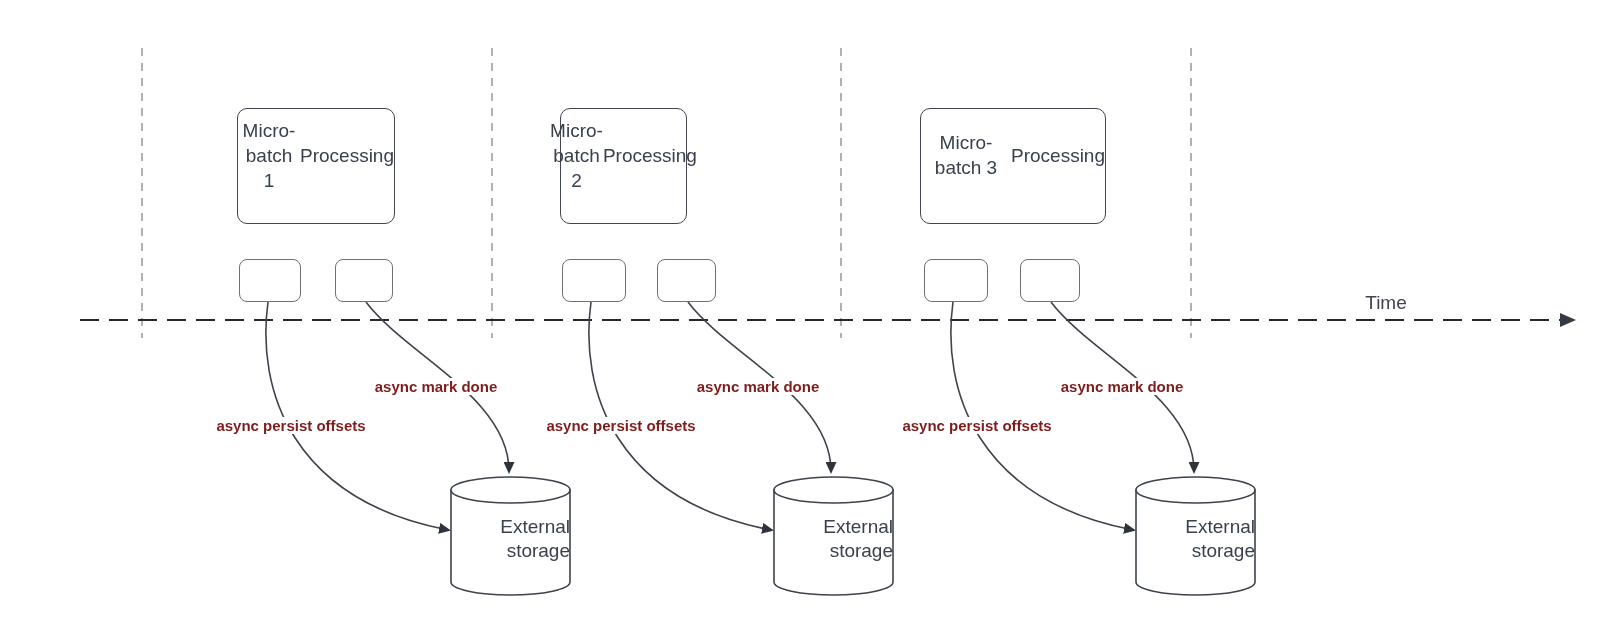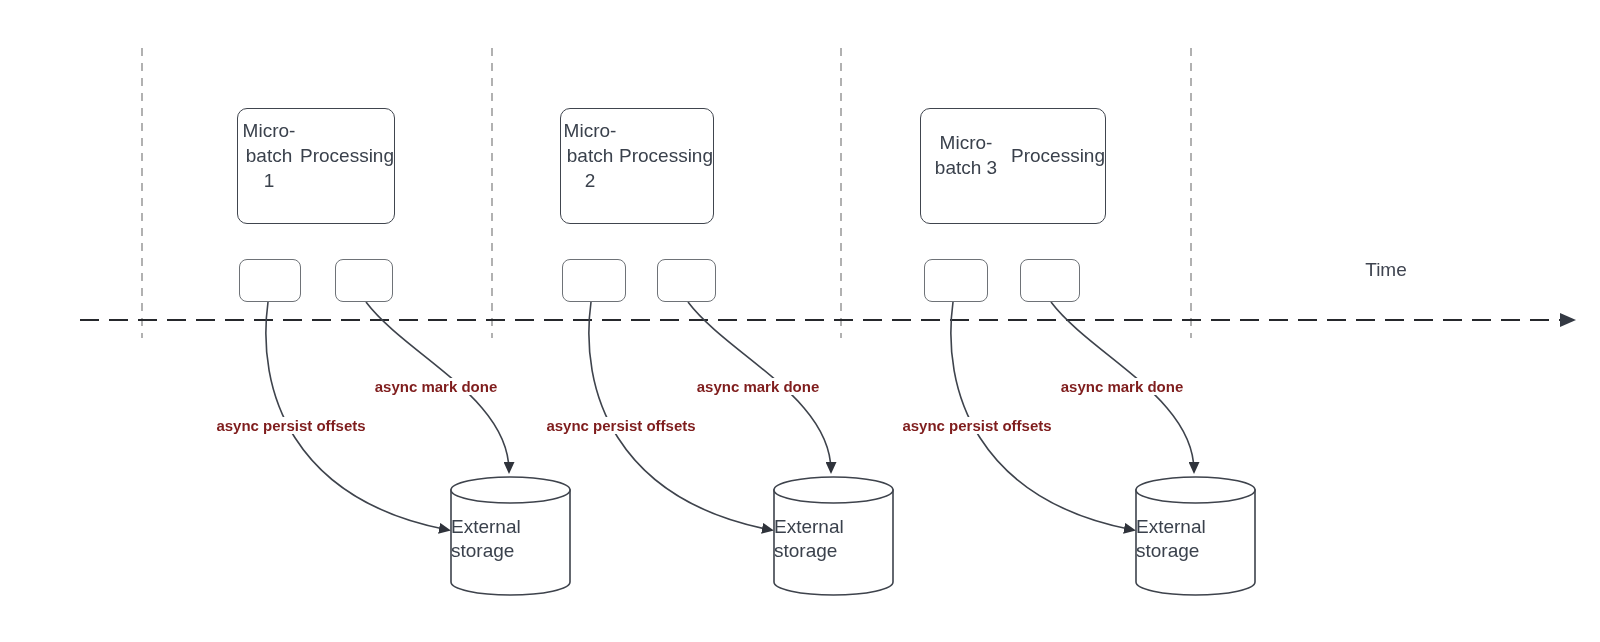--- a/index.html
+++ b/index.html
@@ -18,21 +18,21 @@
   .task-box {
     position:absolute; top:259px; height:43px; box-sizing:border-box;
     border:1.6px solid #6e7277; border-radius:8px; background:#ffffff;
   }
   .arrow-label {
     position:absolute; transform:translateX(-50%); white-space:nowrap;
     font-size:15px; font-weight:bold; color:#7f1d1d;
     background:#ffffff; padding:0 3px;
   }
   .storage-label {
-    position:absolute; top:515px; width:119px; text-align:left;
+    position:absolute; top:515px; width:119px; text-align:right;
     font-size:19px; line-height:24px; color:#3a414c;
   }
   .time-label {
     position:absolute; top:259px; transform:translateX(-50%);
     font-size:19px; color:#3f4450;
   }
 </style>
 </head>
 <body>
 
@@ -84,21 +84,21 @@
   </div>
   <div class="task-box" style="left:239px; width:62px;"></div>
   <div class="task-box" style="left:335px; width:58px;"></div>
   <div class="arrow-label" style="left:291px; top:417px;">async persist offsets</div>
   <div class="arrow-label" style="left:436px; top:378px;">async mark done</div>
   <div class="storage-label" style="left:451px;">
     <div>External</div>
     <div>storage</div>
   </div>
 
-  <div class="batch-box" style="left:560px; width:154px;">
+  <div class="batch-box" style="left:560px; width:127px;">
     <div>Micro-batch 2</div>
     <div>Processing</div>
   </div>
   <div class="task-box" style="left:562px; width:64px;"></div>
   <div class="task-box" style="left:657px; width:59px;"></div>
   <div class="arrow-label" style="left:621px; top:417px;">async persist offsets</div>
   <div class="arrow-label" style="left:758px; top:378px;">async mark done</div>
   <div class="storage-label" style="left:774px;">
     <div>External</div>
     <div>storage</div>
@@ -110,15 +110,15 @@
   </div>
   <div class="task-box" style="left:924px; width:64px;"></div>
   <div class="task-box" style="left:1020px; width:60px;"></div>
   <div class="arrow-label" style="left:977px; top:417px;">async persist offsets</div>
   <div class="arrow-label" style="left:1122px; top:378px;">async mark done</div>
   <div class="storage-label" style="left:1136px;">
     <div>External</div>
     <div>storage</div>
   </div>
 
-  <div class="time-label" style="left:1386px;">Time</div>
+  <div class="time-label" style="left:1386px;margin-top:33px;">Time</div>
 
 </div>
 
 </body></html>

